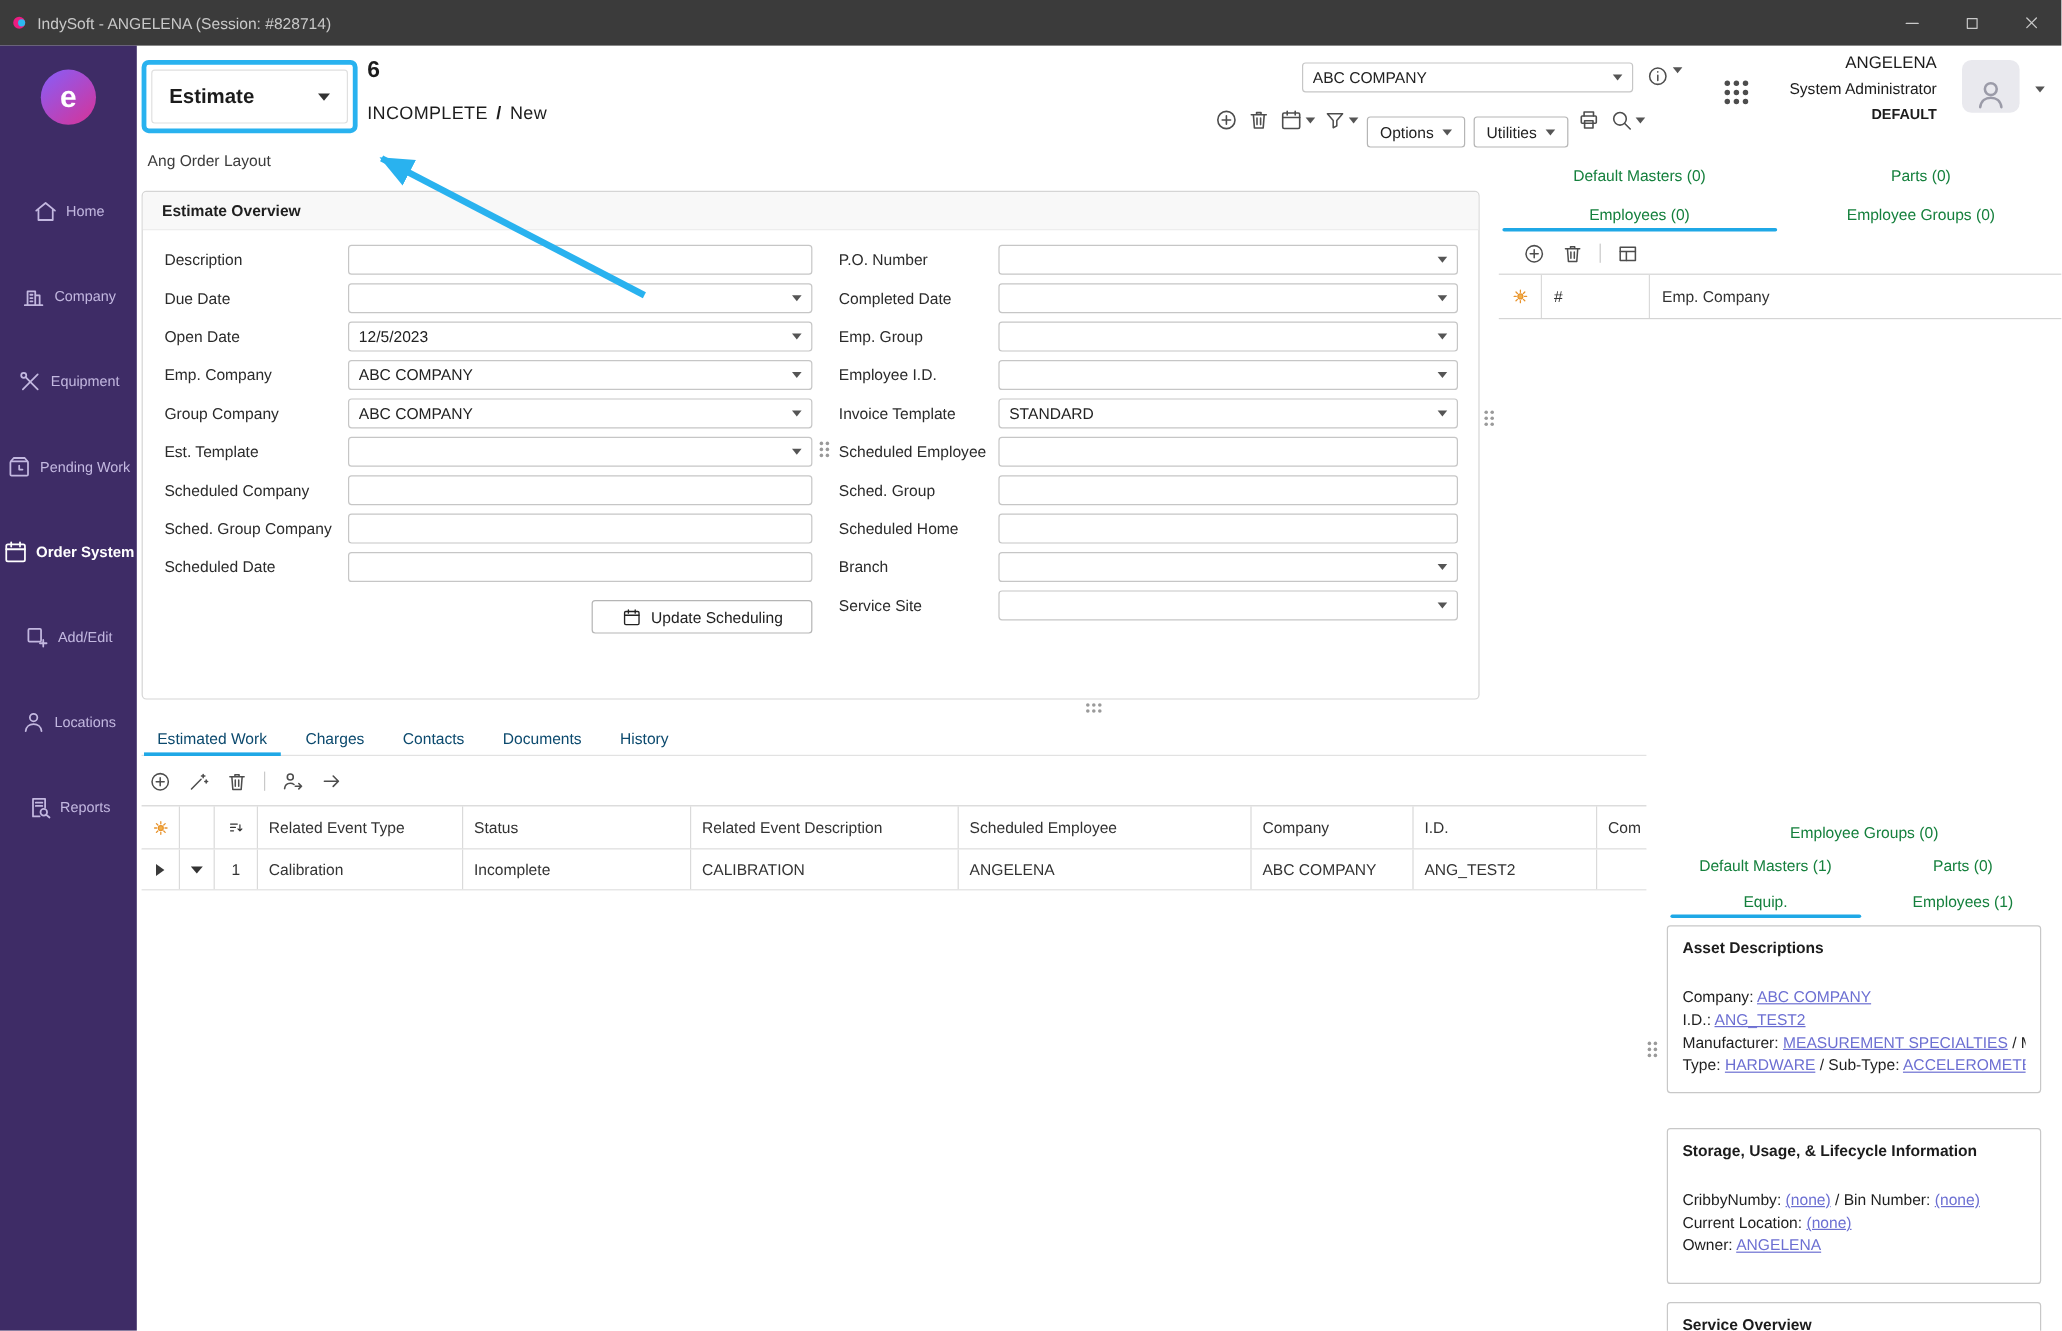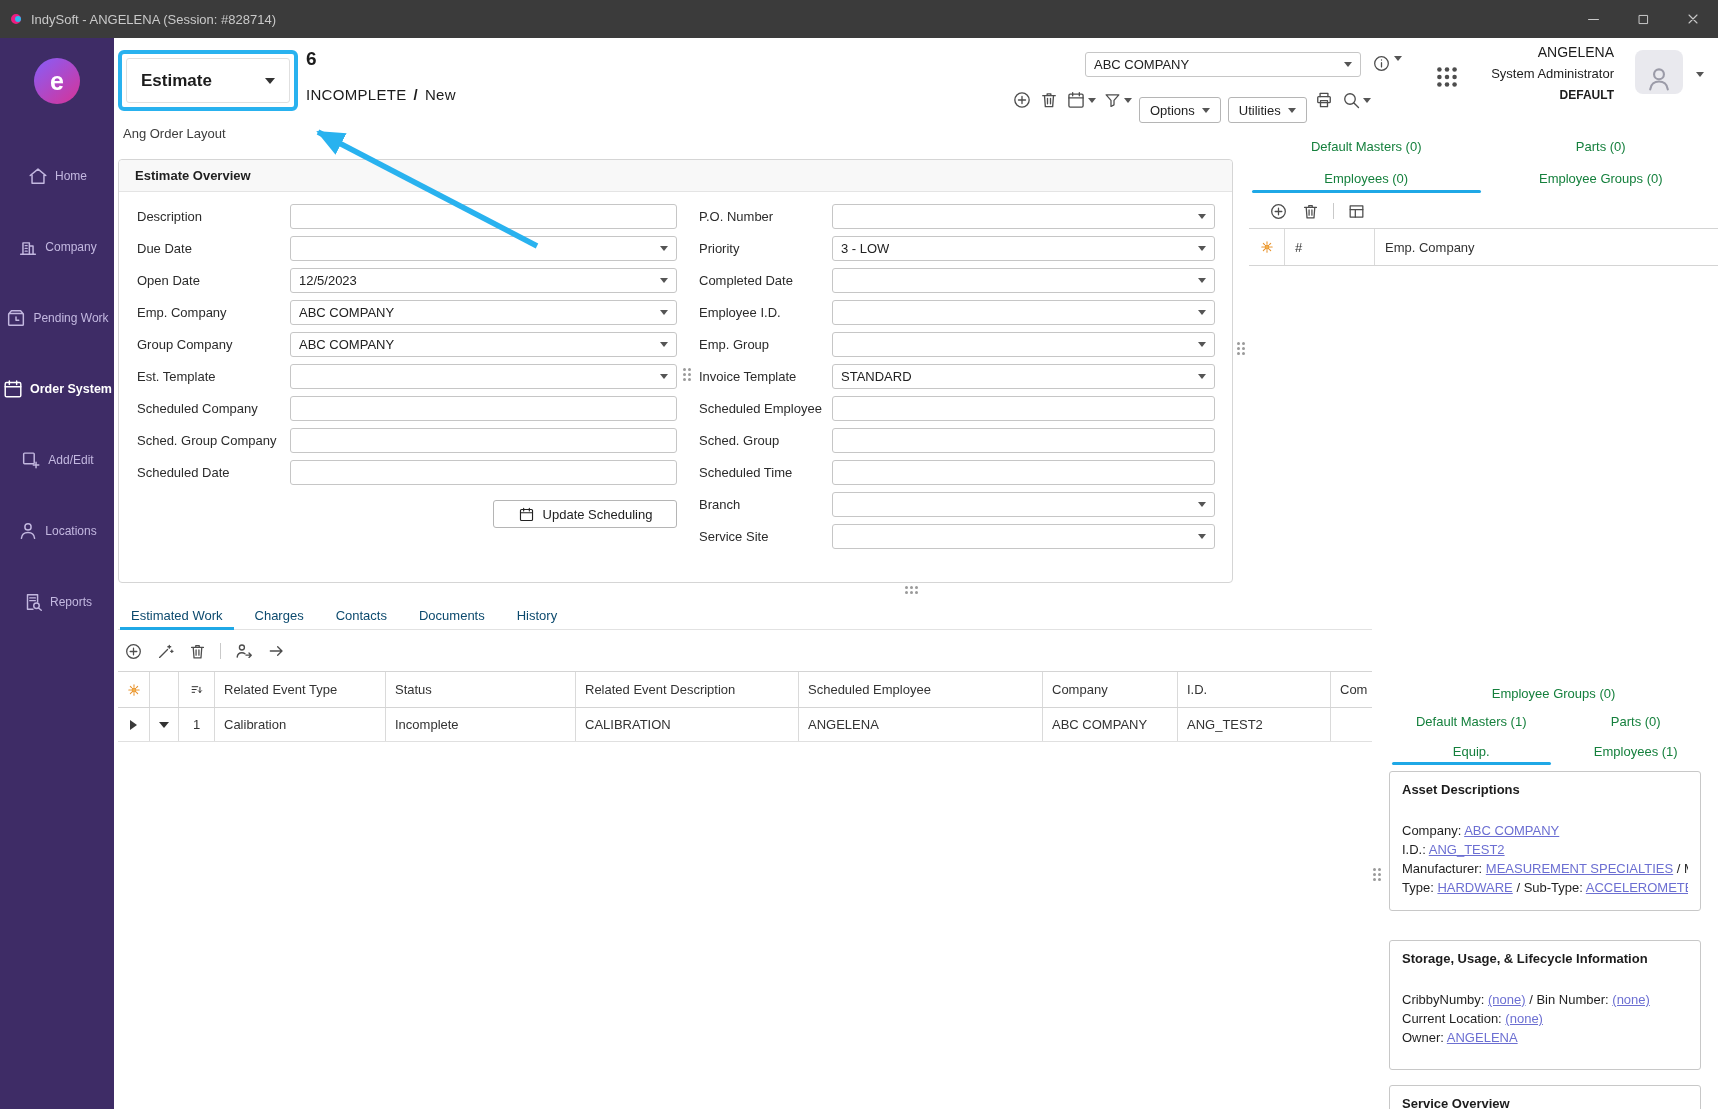--- a/index.html
+++ b/index.html
@@ -274,20 +274,26 @@
     <span class="lab">Home</span>
   </div>
   <div class="side-item">
     <svg class="ic" width="22" height="22">
         <use href="#i-building"></use>
       </svg>
     <span class="lab">Company</span>
   </div>
   <div class="side-item">
     <svg class="ic" width="22" height="22">
+        <use href="#i-tools"></use>
+      </svg>
+    <span class="lab">Equipment</span>
+  </div>
+  <div class="side-item">
+    <svg class="ic" width="22" height="22">
         <use href="#i-boxclock"></use>
       </svg>
     <span class="lab">Pending Work</span>
   </div>
   <div class="side-item active">
     <svg class="ic" width="22" height="22">
         <use href="#i-calendar"></use>
       </svg>
     <span class="lab">Order System</span>
   </div>
@@ -474,42 +480,35 @@
 
   <div class="fcol right">
     <div class="f-row">
       <div class="f-label">P.O. Number</div>
       <div class="inp sel">
           <span class="inp-val"></span>
           <span class="car"></span>
         </div>
     </div>
     <div class="f-row">
-      <div class="f-label">Priority</div>
-      <div class="inp sel">
-          <span class="inp-val">3 - LOW</span>
-          <span class="car"></span>
-        </div>
-    </div>
-    <div class="f-row">
       <div class="f-label">Completed Date</div>
       <div class="inp sel">
           <span class="inp-val"></span>
           <span class="car"></span>
         </div>
     </div>
     <div class="f-row">
+      <div class="f-label">Emp. Group</div>
+      <div class="inp sel">
+          <span class="inp-val"></span>
+          <span class="car"></span>
+        </div>
+    </div>
+    <div class="f-row">
       <div class="f-label">Employee I.D.</div>
-      <div class="inp sel">
-          <span class="inp-val"></span>
-          <span class="car"></span>
-        </div>
-    </div>
-    <div class="f-row">
-      <div class="f-label">Emp. Group</div>
       <div class="inp sel">
           <span class="inp-val"></span>
           <span class="car"></span>
         </div>
     </div>
     <div class="f-row">
       <div class="f-label">Invoice Template</div>
       <div class="inp sel">
           <span class="inp-val">STANDARD</span>
           <span class="car"></span>
@@ -521,21 +520,21 @@
           <span class="inp-val"></span>
         </div>
     </div>
     <div class="f-row">
       <div class="f-label">Sched. Group</div>
       <div class="inp">
           <span class="inp-val" ind=""></span>
         </div>
     </div>
     <div class="f-row">
-      <div class="f-label">Scheduled Time</div>
+      <div class="f-label">Scheduled Home</div>
       <div class="inp">
           <span class="inp-val"></span>
         </div>
     </div>
     <div class="f-row">
       <div class="f-label">Branch</div>
       <div class="inp sel">
           <span class="inp-val"></span>
           <span class="car"></span>
         </div>

